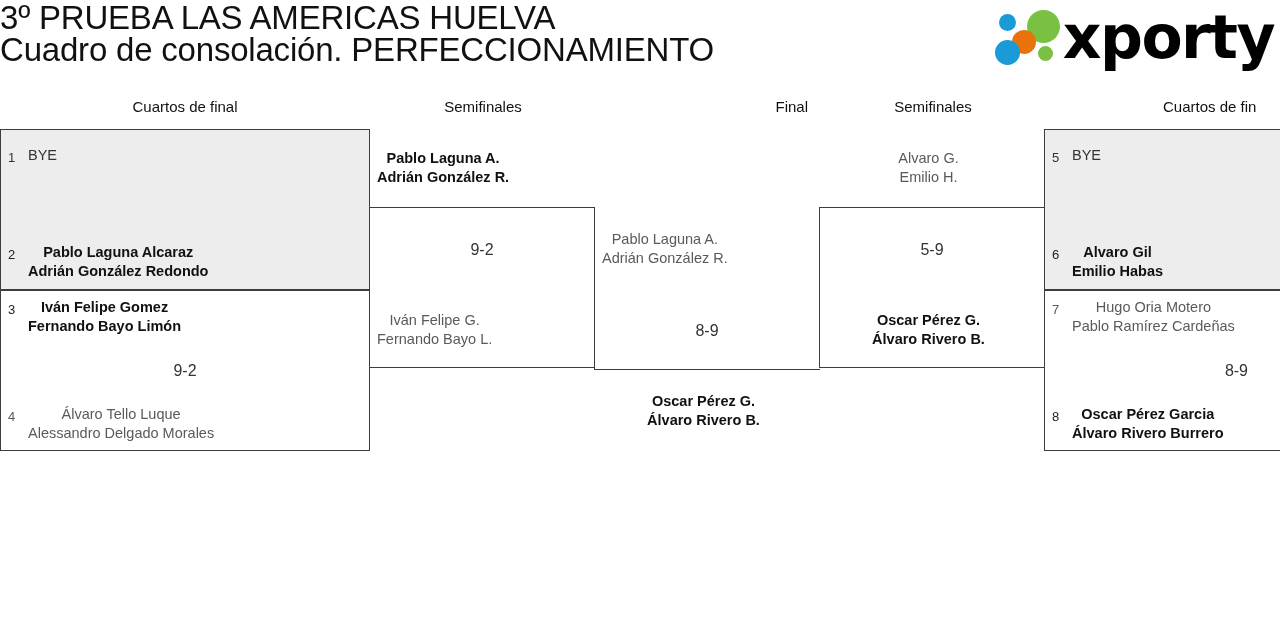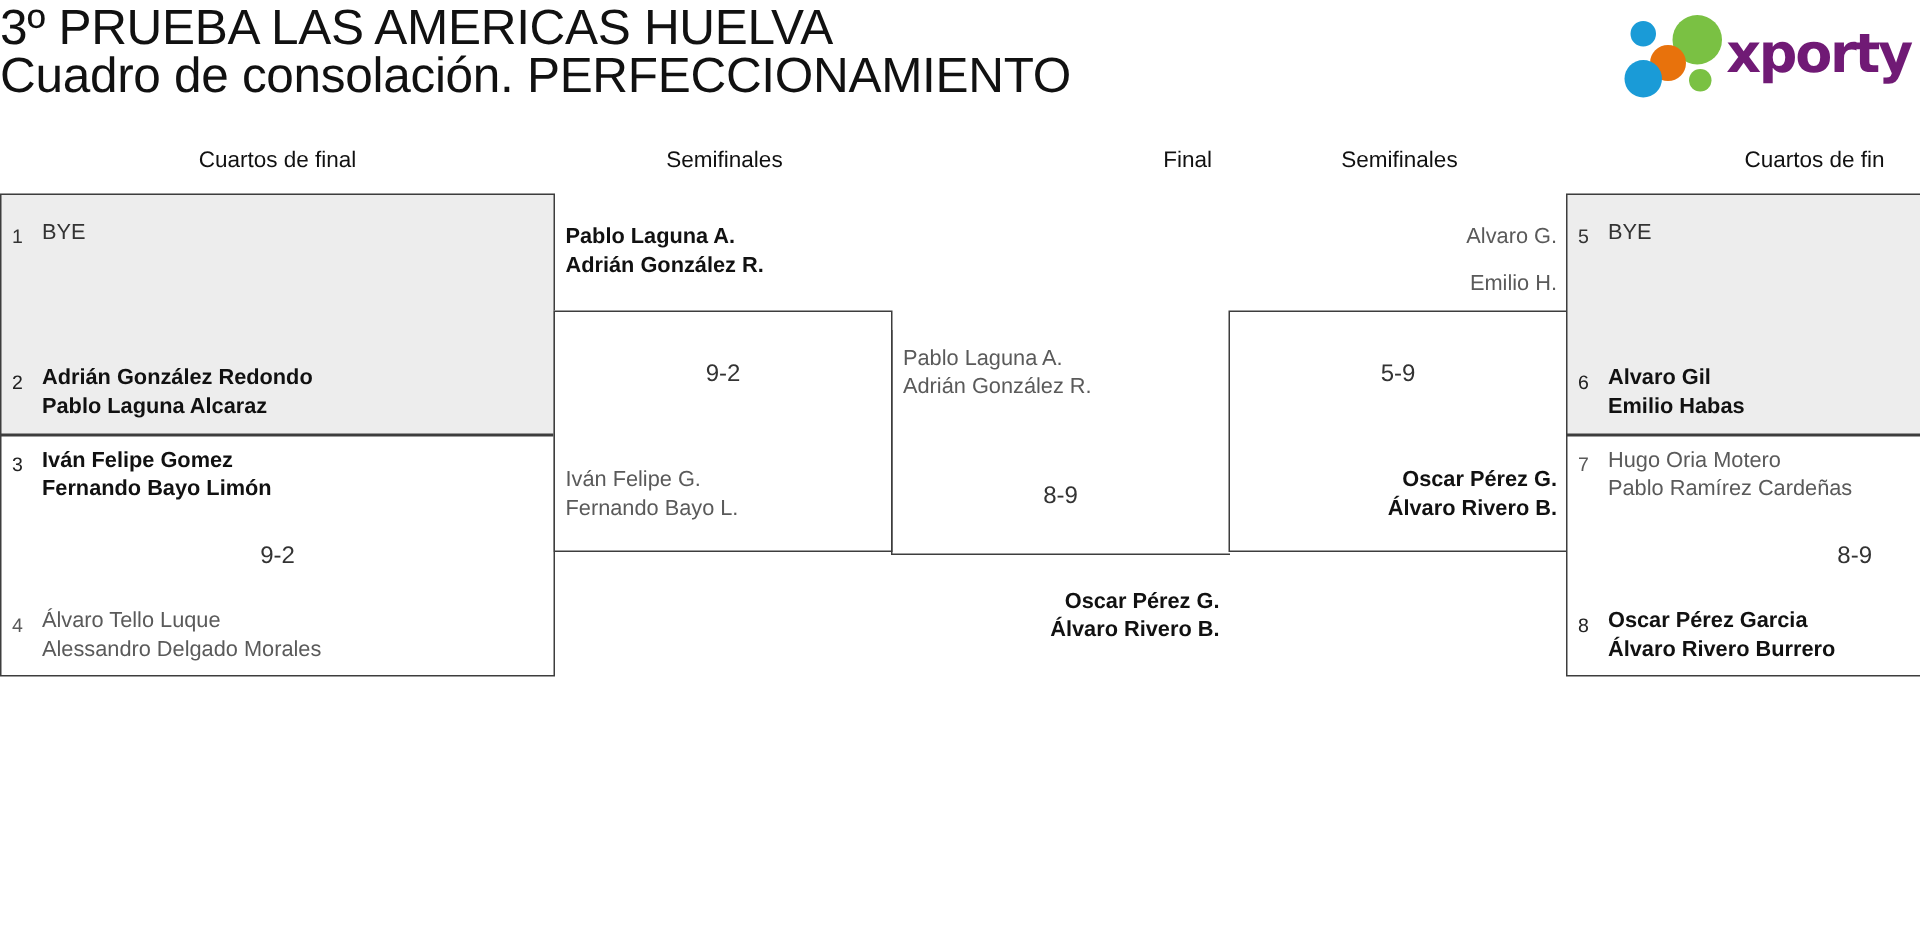--- a/index.html
+++ b/index.html
@@ -55,23 +55,23 @@
     height: 58px;
     flex: 0 0 auto;
   }
   .dot { position: absolute; border-radius: 50%; }
   .dot-blue-sm   { width: 17px; height: 17px; background: #1a9bd7; left: 6px;  top: 6px; }
   .dot-green-lg  { width: 33px; height: 33px; background: #7ac143; left: 34px; top: 2px; }
   .dot-orange    { width: 24px; height: 24px; background: #e8720c; left: 19px; top: 22px; }
   .dot-green-sm  { width: 15px; height: 15px; background: #7ac143; left: 45px; top: 38px; }
   .dot-blue-md   { width: 25px; height: 25px; background: #1a9bd7; left: 2px;  top: 32px; }
   .logo-text {
-    font-size: 36px;
+    font-size: 60px;
     font-weight: 700;
-    color: #701a75;
+    color: #000000;
     letter-spacing: -1.5px;
     line-height: 52px;
     margin-left: -2px;
     font-family: "DejaVu Sans", "Liberation Sans", sans-serif;
   }
 
   
   .round-header {
     position: absolute;
     top: 96px;
@@ -118,20 +118,21 @@
     color: #333333;
     flex: 0 0 auto;
     width: 12px;
     text-align: left;
     padding-top: 2px;
   }
   .names {
     font-size: 14.5px;
     display: flex;
     flex-direction: column;
+    align-items: center;
   }
   .winner .names { font-weight: 700; color: #111111; }
   .loser  .names { font-weight: 400; color: #5a5a5a; }
   .winner .seed  { color: #222222; }
   .loser  .seed  { color: #5a5a5a; }
   .bye .names { font-weight: 400; color: #333333; }
 
   .score {
     position: absolute;
     font-size: 16px;
@@ -173,22 +174,22 @@
   <div class="match-box shaded" style="left:0px; top:129px; width:370px; height:161px;"></div>
   <div class="team bye" style="left:8px; top:146px;">
     <span class="seed">1</span>
     <span class="names">
       <span>BYE</span>
     </span>
   </div>
   <div class="team winner" style="left:8px; top:243px;">
     <span class="seed">2</span>
     <span class="names">
+      <span>Pablo Laguna Alcaraz</span>
       <span>Adrián González Redondo</span>
-      <span>Pablo Laguna Alcaraz</span>
     </span>
   </div>
 
   <div class="match-box" style="left:0px; top:290px; width:370px; height:161px;"></div>
   <div class="team winner" style="left:8px; top:298px;">
     <span class="seed">3</span>
     <span class="names">
       <span>Iván Felipe Gomez</span>
       <span>Fernando Bayo Limón</span>
     </span>
@@ -228,21 +229,21 @@
   <div class="score" style="left:594px; top:322px; width:226px;">8-9</div>
   <div class="team winner align-right" style="left:594px; top:392px; width:219px;">
     <span class="names" style="width:100%;">
       <span>Oscar Pérez G.</span>
       <span>Álvaro Rivero B.</span>
     </span>
   </div>
 
   <div class="match-box" style="left:819px; top:207px; width:226px; height:161px;"></div>
   <div class="team loser align-right" style="left:819px; top:149px; width:219px;">
-    <span class="names" style="width:100%;gap:12px;">
+    <span class="names" style="width:100%;">
       <span>Alvaro G.</span>
       <span>Emilio H.</span>
     </span>
   </div>
   <div class="score" style="left:819px; top:241px; width:226px;">5-9</div>
   <div class="team winner align-right" style="left:819px; top:311px; width:219px;">
     <span class="names" style="width:100%;">
       <span>Oscar Pérez G.</span>
       <span>Álvaro Rivero B.</span>
     </span>

